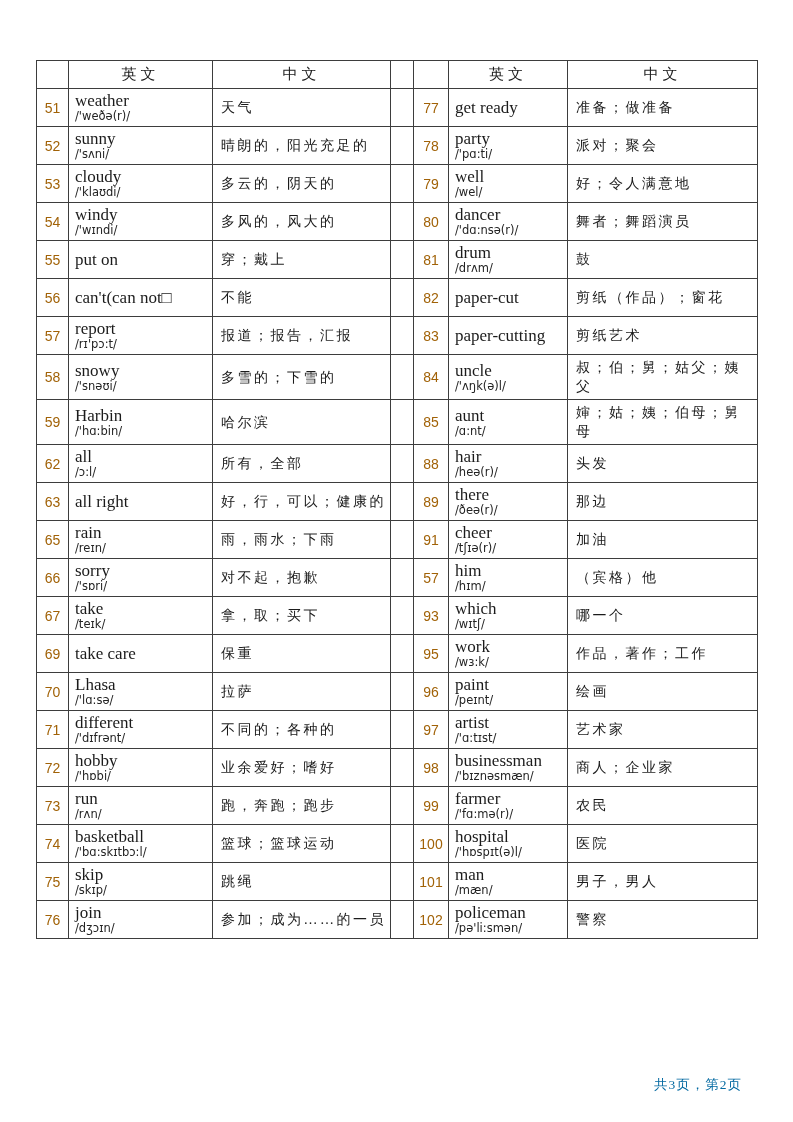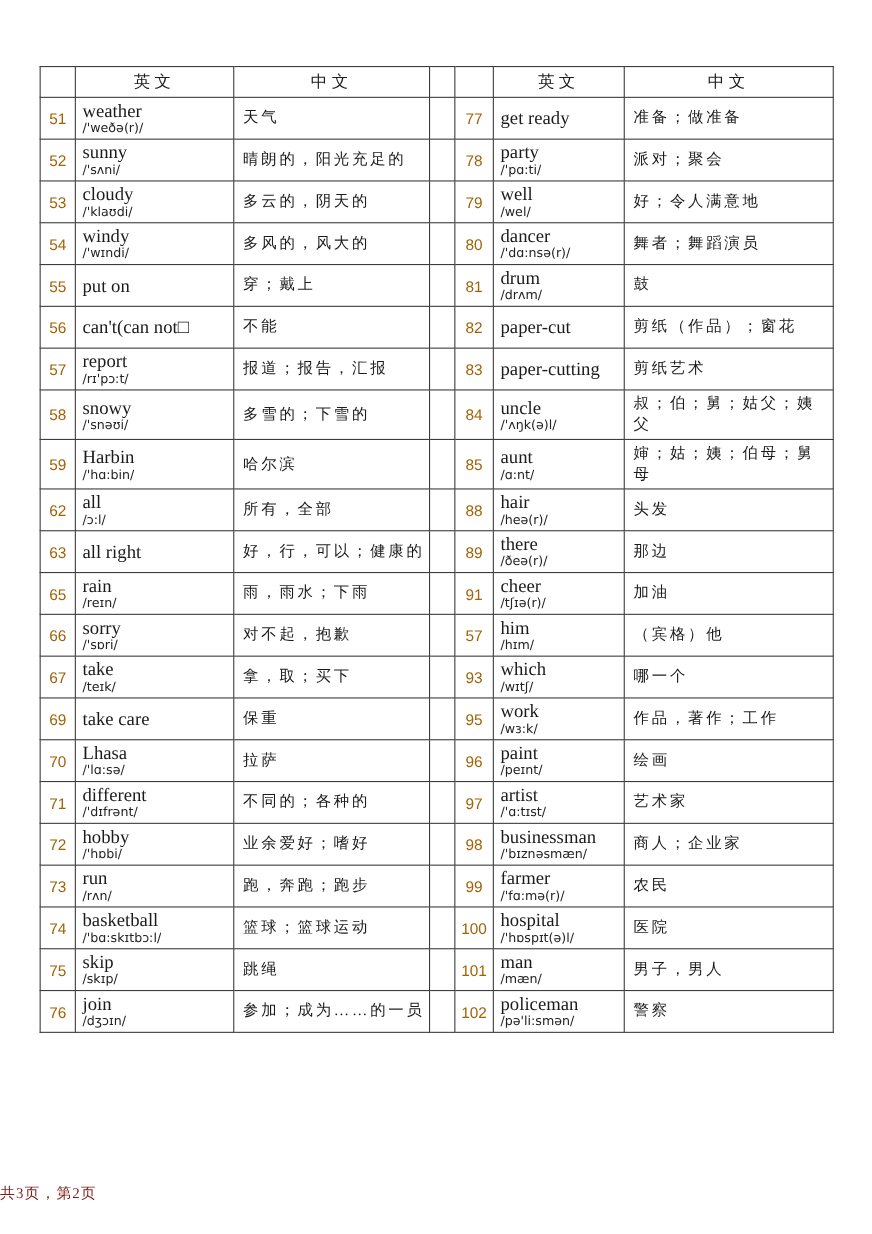--- a/index.html
+++ b/index.html
@@ -58,25 +58,25 @@
     line-height:19px;
     letter-spacing:2.5px;
     font-family:"Liberation Serif", serif;
   }
   td.spacer { background:#ffffff; }
 
   .page-footer {
     position:absolute;
     left:0; top:1076px;
     width:742px;
-    text-align:left;
+    text-align:right;
     font-size:13.5px;
     letter-spacing:1px;
     font-family:"Liberation Serif", serif;
-    color:#7f1d1d;
+    color:#0369a1;
   }
 </style>
 </head>
 <body>
 
 <div class="sheet">
 
   <table class="vocab">
     <colgroup>
       <col style="width:32px">

